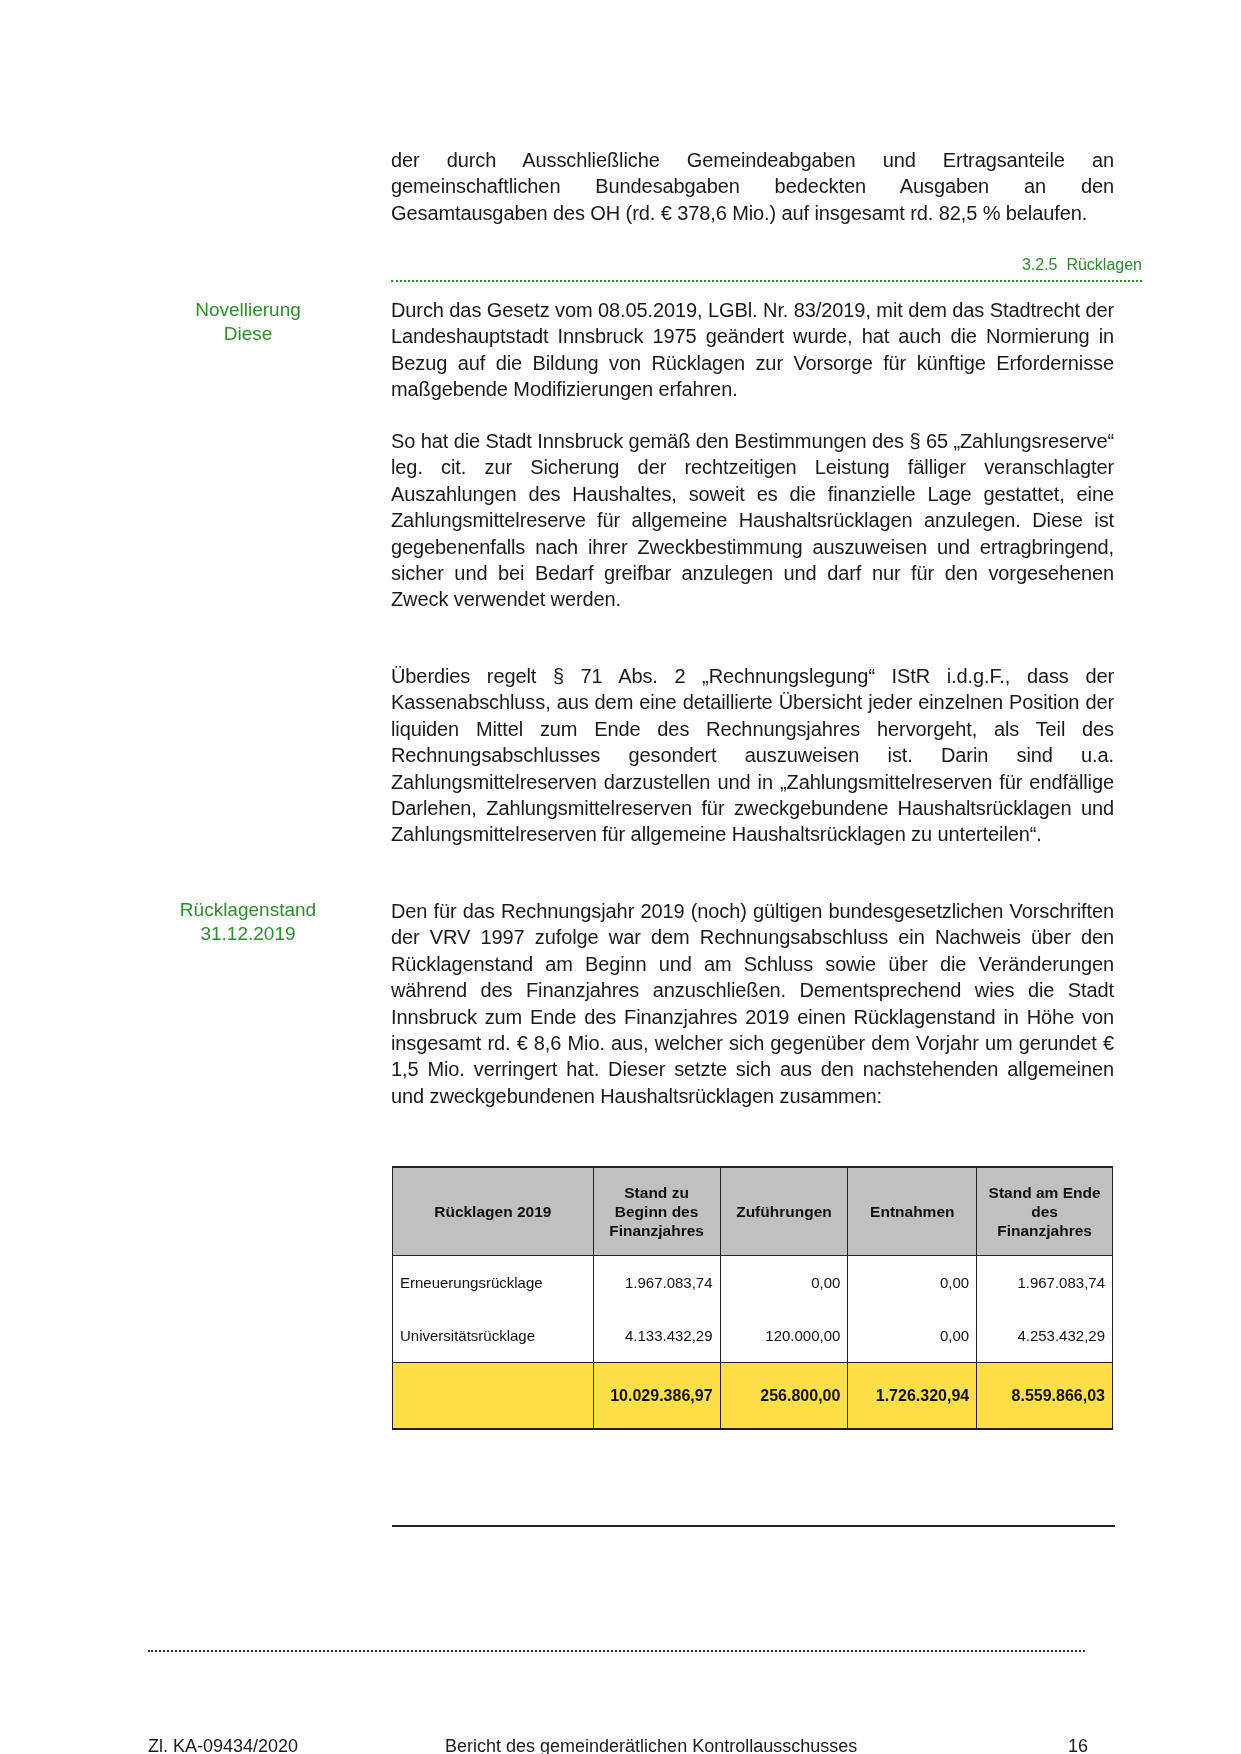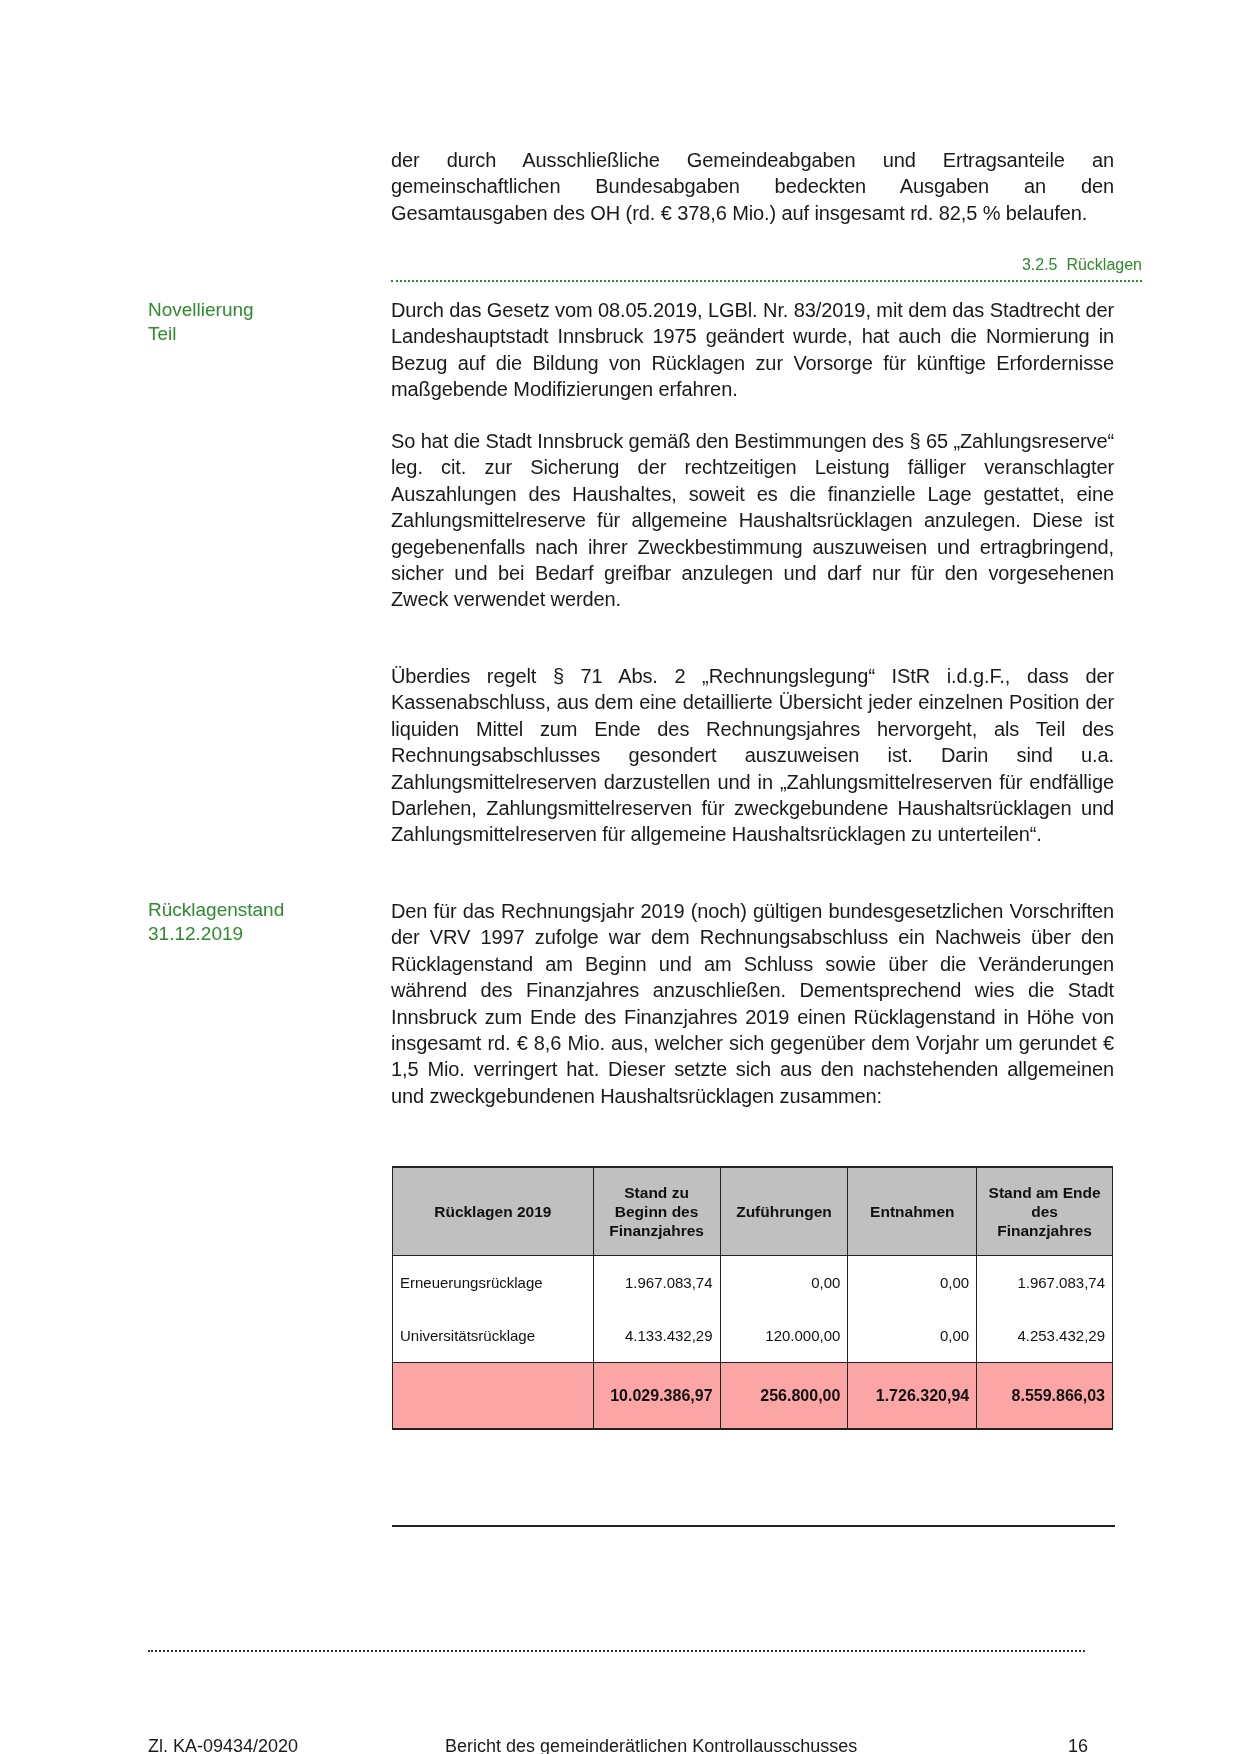--- a/index.html
+++ b/index.html
@@ -1,52 +1,52 @@
 <!DOCTYPE html>
 <html><head>
 <meta charset="utf-8">
 <style>
   html, body { margin: 0; padding: 0; background: #ffffff; }
   body { width: 1241px; height: 1754px; position: relative; overflow: hidden;
          font-family: "Liberation Sans", sans-serif; color: #1a1a1a; }
   .para { position: absolute; left: 391px; width: 723px; font-size: 20px; line-height: 26.4px;
           text-align: justify; text-align-last: left; letter-spacing: -0.1px; }
   .para.first-top { top: 147px; }
-  .margin-note { position: absolute; left: 148px; width: 200px; font-size: 19px; line-height: 24px; color: #2e8b2e; }
+  .margin-note { position: absolute; left: 148px; width: 200px; font-size: 19px; line-height: 24px; color: #2e8b2e; text-align: center; }
   .section-heading { position: absolute; left: 391px; width: 751px; top: 256px; text-align: right;
           font-size: 16px; color: #2e8b2e; padding-bottom: 6px; border-bottom: 2px dotted #2e8b2e; }
   .section-heading span { padding-right: 0; }
   table.reserves { position: absolute; left: 392px; top: 1166px; width: 721px; border-collapse: collapse;
           font-size: 15px; color: #111; }
   table.reserves th, table.reserves td { border-left: 1px solid #222; border-right: 1px solid #222; padding: 5px 7px; }
   table.reserves thead th { background: #c0c0c0; font-weight: bold; font-size: 15.5px; text-align: center;
           height: 77px; border-top: 2px solid #222; border-bottom: 1px solid #222; line-height: 19px; }
   table.reserves td.num { text-align: right; }
   table.reserves td.label { text-align: left; }
   table.reserves tr.group td { height: 55px; font-weight: bold; }
   table.reserves tr.row td { height: 43px; line-height: 18px; }
   table.reserves tr.row.tall td { height: 43px; }
-  table.reserves tr.total td { background: #fca5a5; font-weight: bold; font-size: 16px; height: 55px;
+  table.reserves tr.total td { background: #fde047; font-weight: bold; font-size: 16px; height: 55px;
           border-top: 1px solid #222; border-bottom: 2px solid #222; }
   .double-rule { position: absolute; left: 392px; top: 1525px; width: 723px; height: 2px; background: #222; }
   .footer-rule { position: absolute; left: 148px; top: 1650px; width: 937px; border-top: 2px dotted #333; }
   .footer { position: absolute; top: 1736px; font-size: 18px; color: #1a1a1a; }
 </style>
 </head>
 <body>
 
 <div class="para first-top">der durch Ausschließliche Gemeindeabgaben und Ertragsanteile an gemeinschaftlichen Bundesabgaben bedeckten Ausgaben an den Gesamtausgaben des OH (rd. € 378,6 Mio.) auf insgesamt rd. 82,5 % belaufen.</div>
 
 <div class="section-heading">
   <span style="white-space:pre;">3.2.5  Rücklagen</span>
 </div>
 
 <div class="margin-note" style="top:298px;">
   <div>Novellierung</div>
-  <div>Teil</div>
+  <div>Diese</div>
 </div>
 
 <div class="para" style="top:297px;">Durch das Gesetz vom 08.05.2019, LGBl. Nr. 83/2019, mit dem das Stadtrecht der Landeshauptstadt Innsbruck 1975 geändert wurde, hat auch die Normierung in Bezug auf die Bildung von Rücklagen zur Vorsorge für künftige Erfordernisse maßgebende Modifizierungen erfahren.</div>
 <div class="para" style="top:428px;">So hat die Stadt Innsbruck gemäß den Bestimmungen des § 65 „Zahlungsreserve“ leg. cit. zur Sicherung der rechtzeitigen Leistung fälliger veranschlagter Auszahlungen des Haushaltes, soweit es die finanzielle Lage gestattet, eine Zahlungsmittelreserve für allgemeine Haushaltsrücklagen anzulegen. Diese ist gegebenenfalls nach ihrer Zweckbestimmung auszuweisen und ertragbringend, sicher und bei Bedarf greifbar anzulegen und darf nur für den vorgesehenen Zweck verwendet werden.</div>
 <div class="para" style="top:663px;">Überdies regelt § 71 Abs. 2 „Rechnungslegung“ IStR i.d.g.F., dass der Kassenabschluss, aus dem eine detaillierte Übersicht jeder einzelnen Position der liquiden Mittel zum Ende des Rechnungsjahres hervorgeht, als Teil des Rechnungsabschlusses gesondert auszuweisen ist. Darin sind u.a. Zahlungsmittelreserven darzustellen und in „Zahlungsmittelreserven für endfällige Darlehen, Zahlungsmittelreserven für zweckgebundene Haushaltsrücklagen und Zahlungsmittelreserven für allgemeine Haushaltsrücklagen zu unterteilen“.</div>
 
 <div class="margin-note" style="top:898px;">
   <div>Rücklagenstand</div>
   <div>31.12.2019</div>
 </div>

